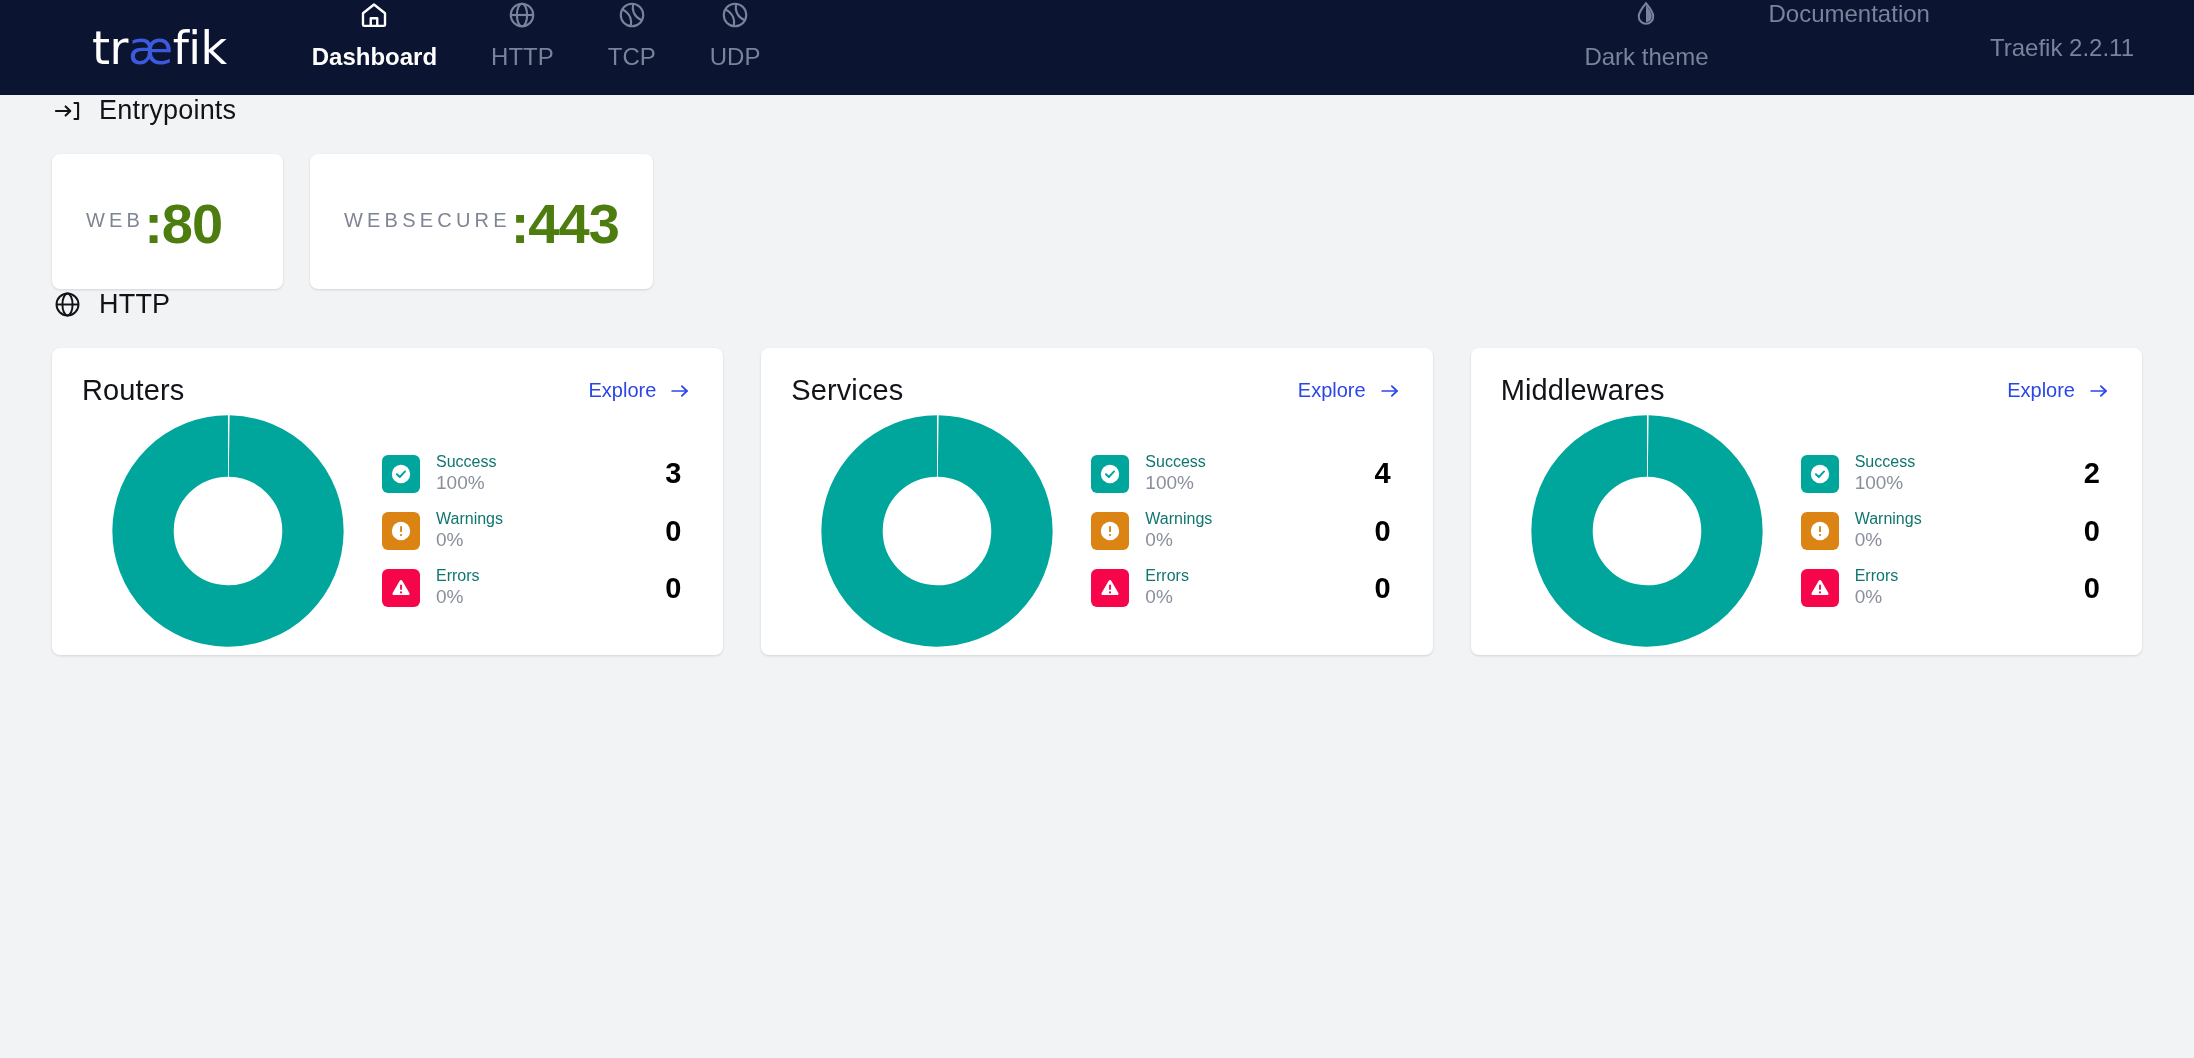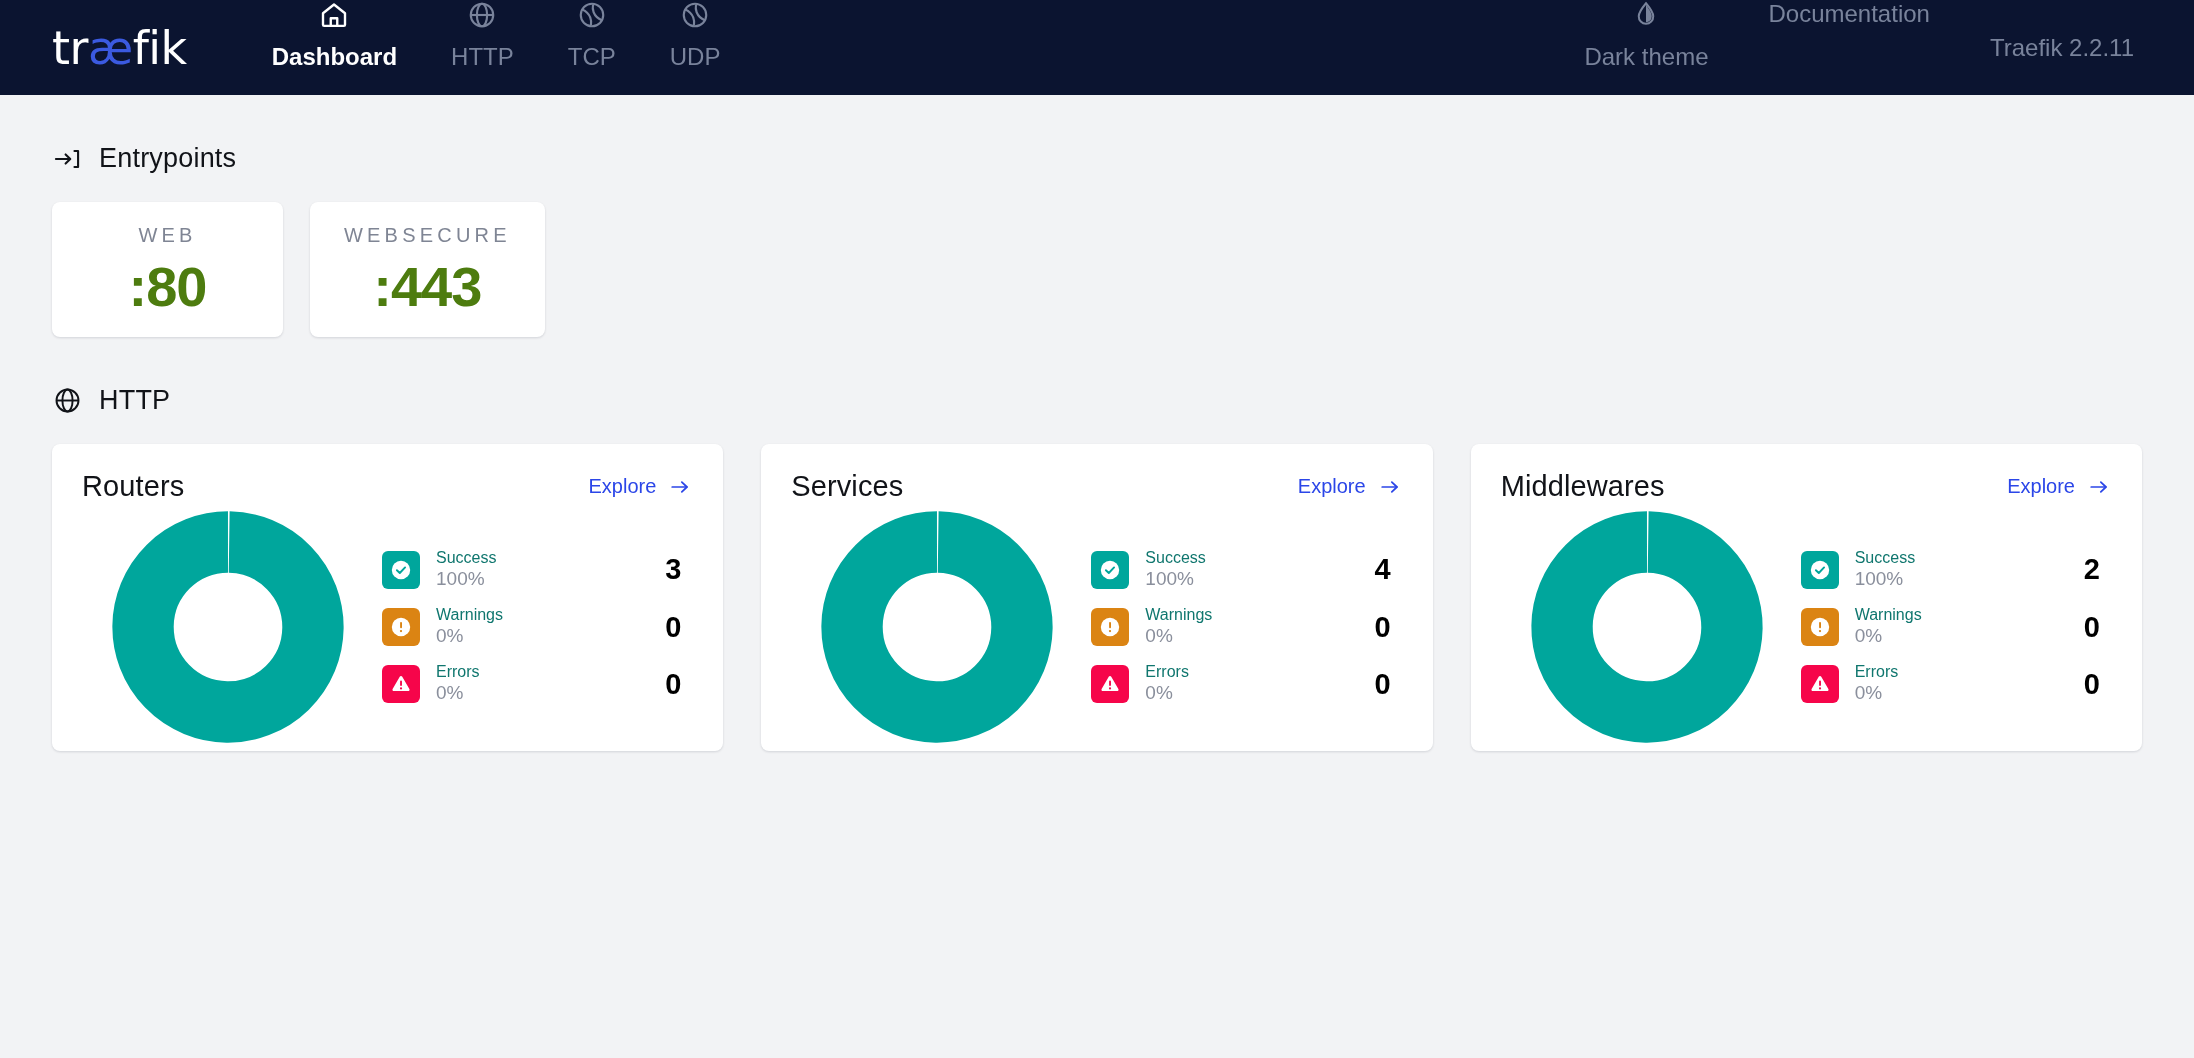--- a/index.html
+++ b/index.html
@@ -32,20 +32,21 @@
     font-size: 46px;
     font-weight: 400;
     letter-spacing: -0.5px;
     color: #ffffff;
     display: flex;
     align-items: flex-end;
     margin-right: 58px;
     font-family: "DejaVu Sans", sans-serif;
     line-height: 1;
     user-select: none;
+    margin-left: 40px;
   }
   .brand .ae { color: #3B5AE0; }
 
   .nav-left {
     display: flex;
     align-items: center;
     gap: 0px;
   }
 
   .nav-item {
@@ -79,21 +80,20 @@
     white-space: nowrap;
   }
 
   
   .content { padding: 0 52px; }
 
   .section-head {
     display: flex;
     align-items: center;
     gap: 17px;
-    margin-top: 48px;
     margin-bottom: 28px;
     font-size: 27px;
     color: #111318;
   }
   .section-head .sec-ico {
     display: flex;
     align-items: center;
     justify-content: center;
     width: 30px;
     height: 30px;
@@ -104,21 +104,21 @@
   .entry-row { display: flex; gap: 27px; }
 
   .entry-card {
     background: #ffffff;
     border-radius: 8px;
     box-shadow: 0 1px 3px rgba(16,24,40,.09), 0 1px 2px rgba(16,24,40,.05);
     min-width: 231px;
     height: 135px;
     padding: 22px 34px 24px;
     display: flex;
-    flex-direction: column;
+    flex-direction: row;
     align-items: center;
     justify-content: flex-start;
   }
   .entry-name {
     font-size: 20px;
     letter-spacing: 4.2px;
     color: #7F8594;
     font-weight: 400;
     text-transform: uppercase;
   }

